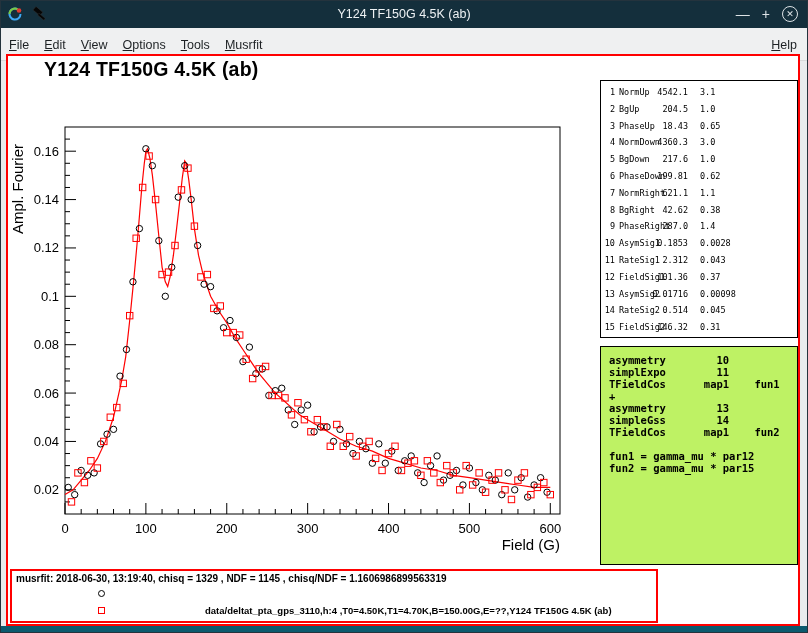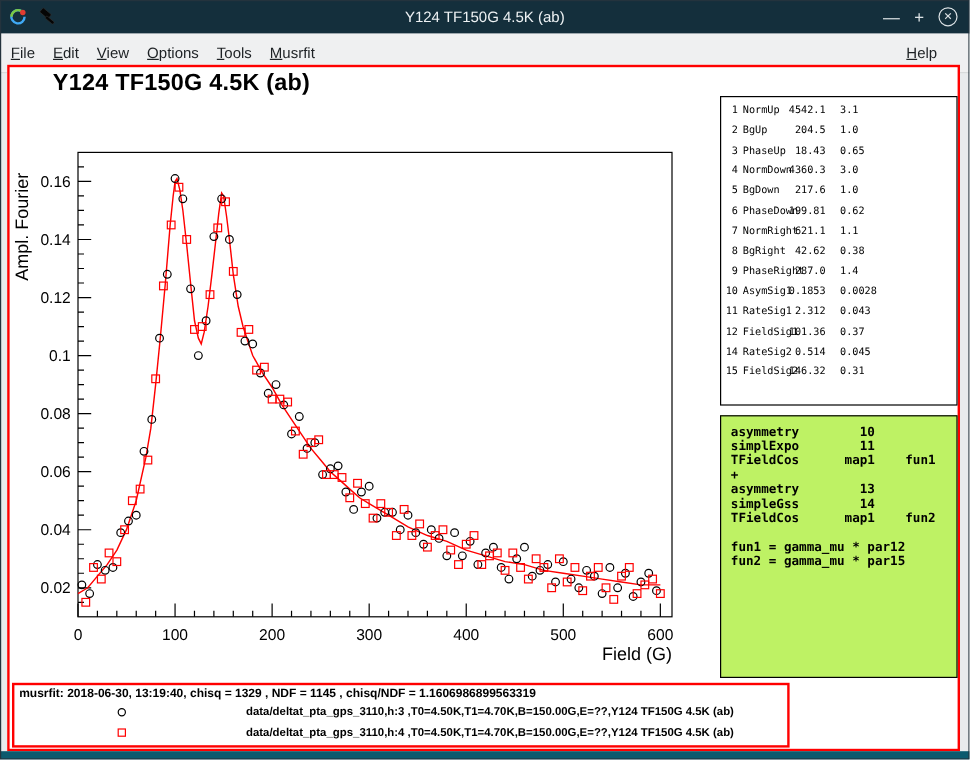--- a/index.html
+++ b/index.html
@@ -12,21 +12,21 @@
 .tb-icons{position:absolute;left:7px;top:6px;display:flex;gap:9px;align-items:center}
 .tb-title{position:absolute;left:0;top:0;width:100%;height:28px;line-height:28px;text-align:center;color:#eef2f4;font-size:12.5px}
 .tb-controls{position:absolute;right:10px;top:0;height:28px;display:flex;align-items:center;gap:12px;z-index:2}
 .wbtn{color:#dde3e6;font-size:14px;line-height:1;text-align:center}
 .wbtn-close{width:16px;height:16px;border:1px solid #dde3e6;border-radius:50%;display:flex;align-items:center;justify-content:center;font-size:9px}
 
 .menubar{position:absolute;left:0;top:28px;width:808px;height:25px;background:#eff0f1;display:flex;align-items:center;padding:16px 9px;border-bottom:1px solid #d7dadb}
 .menu-item{display:inline-block;margin-right:15px;font-size:12.5px;color:#1d2124}
 .menu-item::first-letter{text-decoration:underline}
 .menubar-right{margin-left:auto}
-.menubar-right .menu-item{margin-right:18px}
+.menubar-right .menu-item{margin-right:2px}
 
 .canvas{position:absolute;left:6px;top:54px;width:794px;height:572px;background:#fff;border:2px solid #ff0000}
 .plot-title{position:absolute;left:36px;top:2px;font-size:19.5px;font-weight:bold;color:#000;letter-spacing:.2px}
 .plot-svg{position:absolute;left:0;top:0;width:592px;height:512px}
 .tick-x{font-family:"Liberation Sans",sans-serif;font-size:13px;text-anchor:middle;fill:#000}
 .tick-y{font-family:"Liberation Sans",sans-serif;font-size:13px;text-anchor:end;fill:#000}
 .axis-title{font-family:"Liberation Sans",sans-serif;font-size:15px;fill:#000}
 
 .param-box{position:absolute;left:592px;top:24px;width:198px;height:258px;border:1px solid #000;background:#fff;padding-top:3px}
 .param-row{position:relative;height:16.8px;font-family:"DejaVu Sans Mono",monospace;font-size:8.5px;color:#000}
@@ -382,20 +382,26 @@
           <span class="pc-val">2.312</span>
           <span class="pc-err">0.043</span>
         </div>
         <div class="param-row">
           <span class="pc-no">12</span>
           <span class="pc-name">FieldSig1</span>
           <span class="pc-val">101.36</span>
           <span class="pc-err">0.37</span>
         </div>
         <div class="param-row">
+          <span class="pc-no">13</span>
+          <span class="pc-name">AsymSig2</span>
+          <span class="pc-val">0.01716</span>
+          <span class="pc-err">0.00098</span>
+        </div>
+        <div class="param-row">
           <span class="pc-no">14</span>
           <span class="pc-name">RateSig2</span>
           <span class="pc-val">0.514</span>
           <span class="pc-err">0.045</span>
         </div>
         <div class="param-row">
           <span class="pc-no">15</span>
           <span class="pc-name">FieldSig2</span>
           <span class="pc-val">146.32</span>
           <span class="pc-err">0.31</span>
@@ -412,21 +418,20 @@
         <div class="theory-line">&nbsp;</div>
         <div class="theory-line">fun1 = gamma_mu * par12</div>
         <div class="theory-line">fun2 = gamma_mu * par15</div>
       </div>
 
     <div class="legend-box">
       <div class="status-line">musrfit: 2018-06-30, 13:19:40, chisq = 1329 , NDF = 1145 , chisq/NDF = 1.1606986899563319</div>
       <div>
           <div class="legend-entry" style="top: 14px;">
             <span class="legend-marker circle" style="border-color: rgb(0, 0, 0);"></span>
-            <span class="legend-text">data/deltat_pta_gps_3110,h:3 ,T0=4.50K,T1=4.70K,B=150.00G,E=??,Y124 TF150G 4.5K (ab)</span>
           </div>
           <div class="legend-entry" style="top: 31px; padding-left: 48px;">
             <span class="legend-marker square" style="border-color: rgb(255, 0, 0);"></span>
             <span class="legend-text">data/deltat_pta_gps_3110,h:4 ,T0=4.50K,T1=4.70K,B=150.00G,E=??,Y124 TF150G 4.5K (ab)</span>
           </div>
         </div>
     </div>
   </div>
 
   <div class="bottombar"></div>

